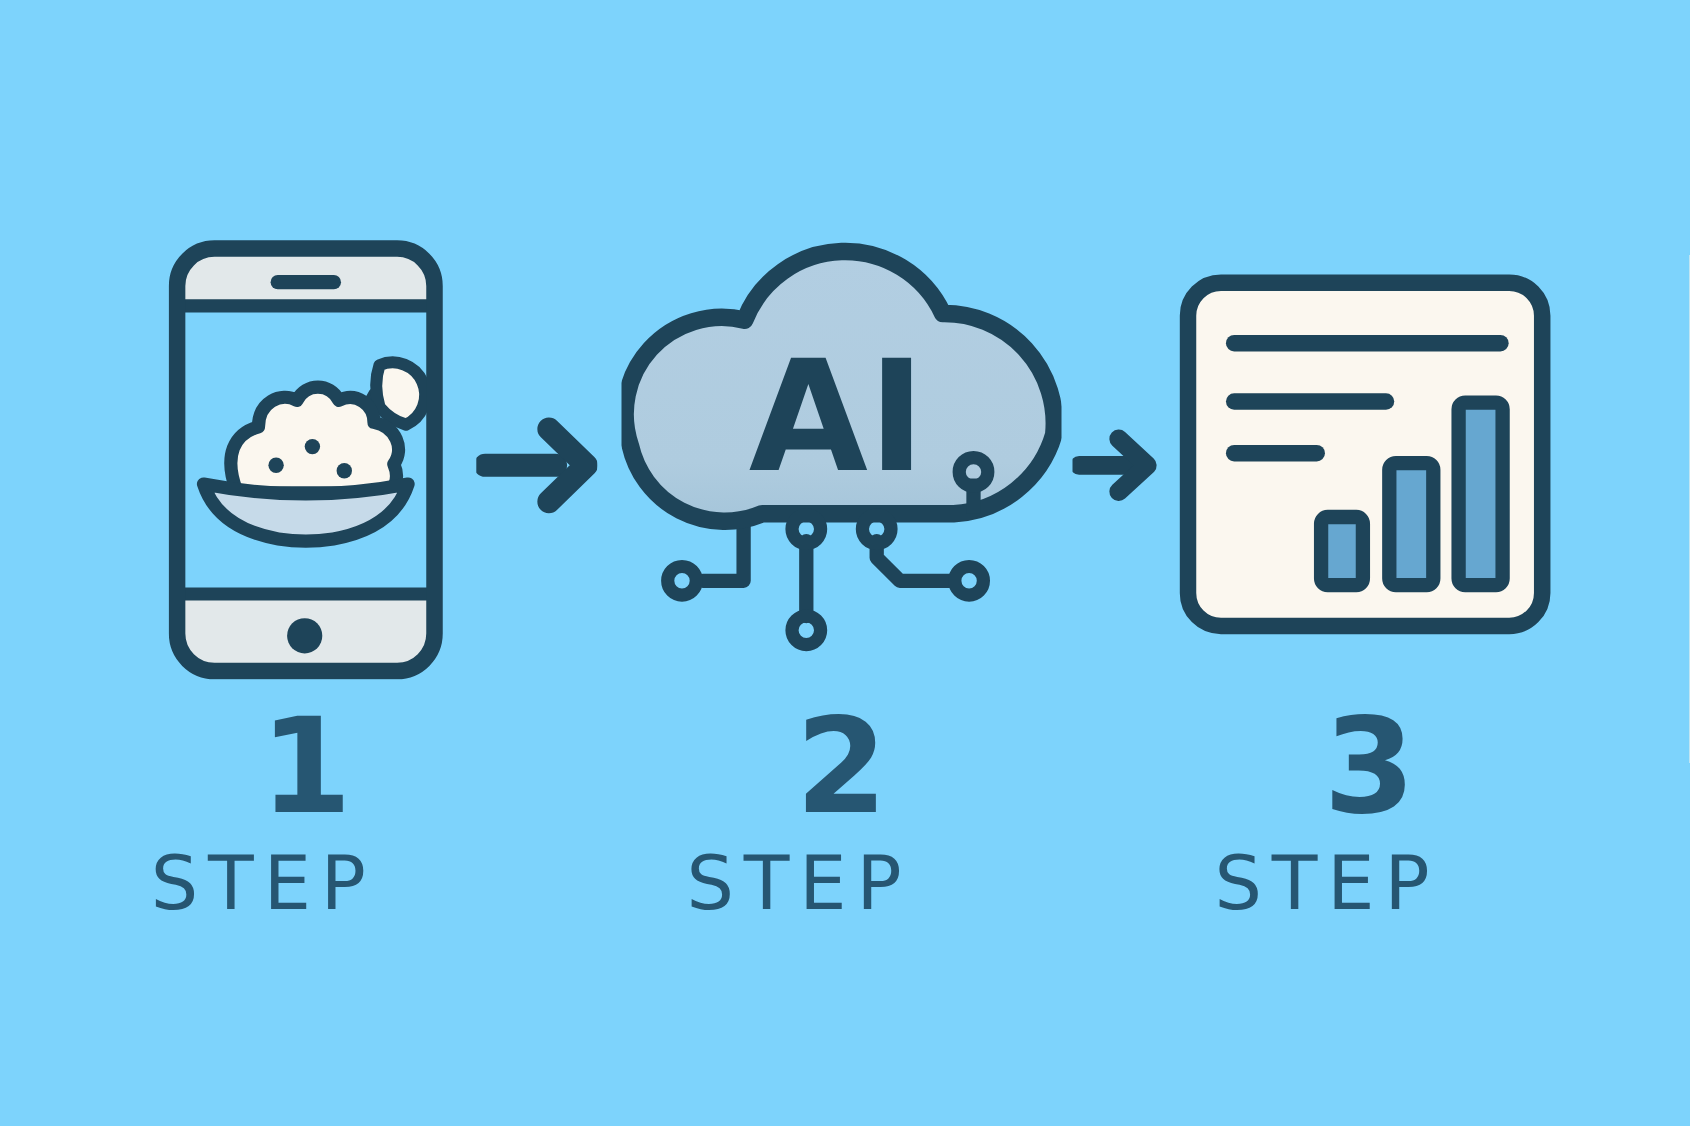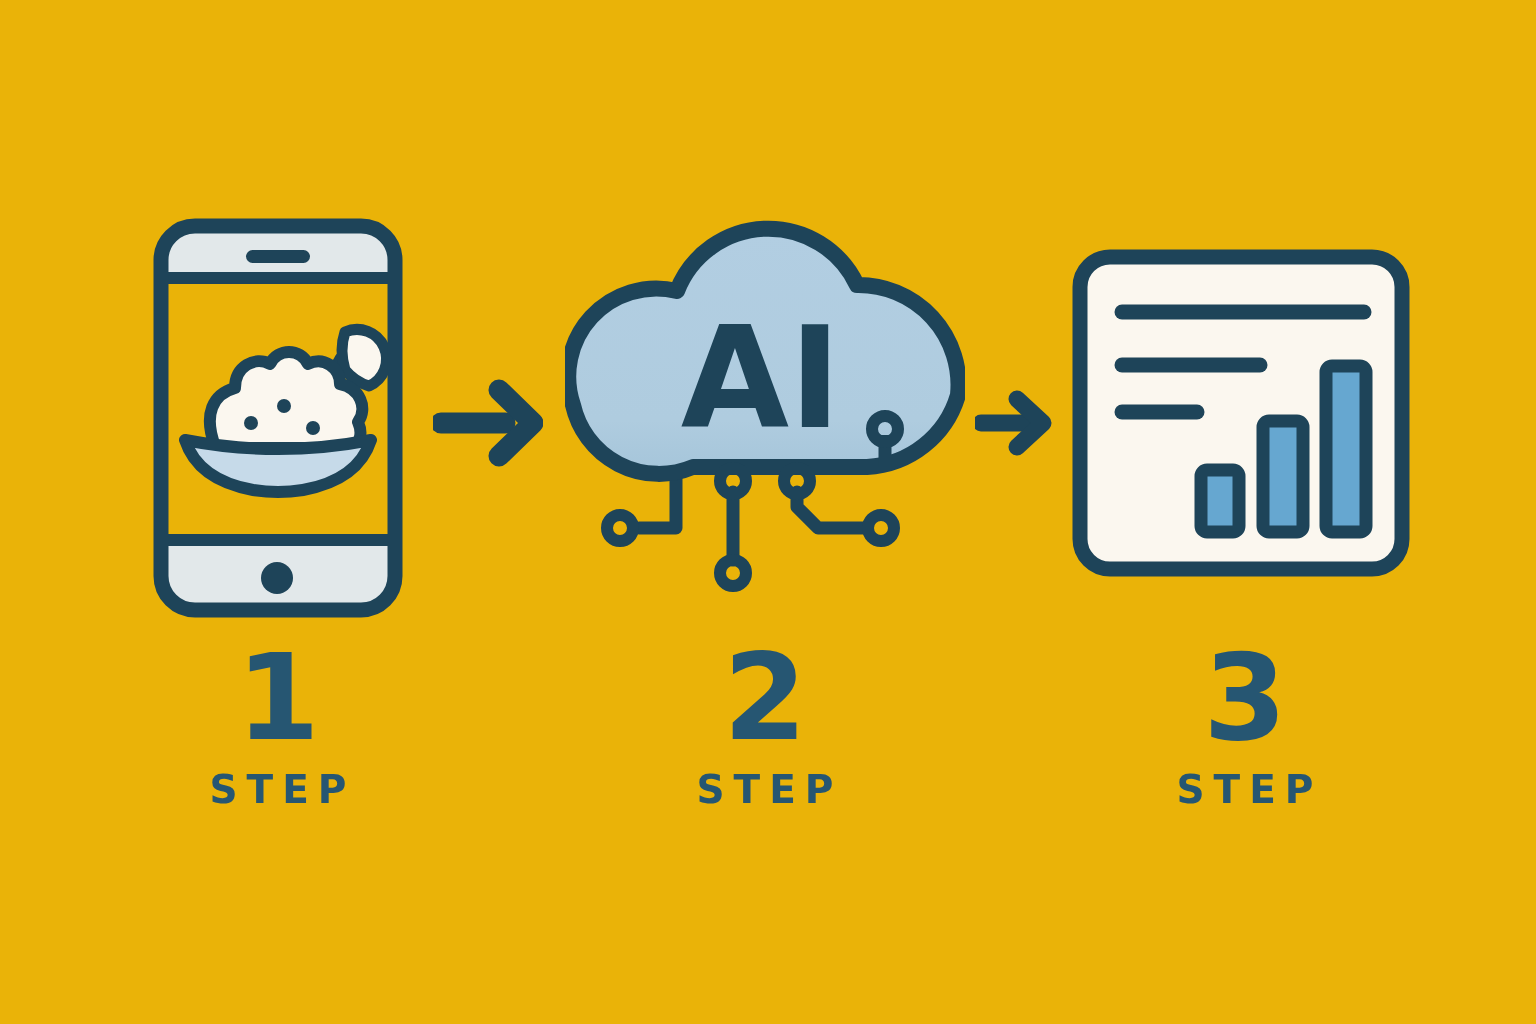--- a/index.html
+++ b/index.html
@@ -1,33 +1,33 @@
 <!DOCTYPE html>
 <html><head>
 <meta charset="utf-8">
 <style>
   html,body{margin:0;padding:0;background:#faf5ec;}
   .canvas{
     position:relative;width:1536px;height:1024px;overflow:hidden;
-    background:#eab308;
+    background:#7dd3fc;
     font-family:"DejaVu Sans","Liberation Sans",sans-serif;
   }
   .icon{position:absolute;}
   #phone-icon{left:153px;top:218px;width:250px;height:400px;}
   #cloud-icon{left:565px;top:215px;width:400px;height:400px;}
   #report-icon{left:1072px;top:249px;width:340px;height:330px;}
   #arrow-1{left:433px;top:368px;width:110px;height:110px;}
   #arrow-2{left:975px;top:383px;width:80px;height:80px;}
   .num{
     position:absolute;width:300px;text-align:center;
     font-size:120px;font-weight:bold;line-height:1;color:#265672;
   }
   .step-label{
-    position:absolute;width:300px;text-align:center;
-    font-size:39px;font-weight:bold;line-height:1;letter-spacing:9px;
+    position:absolute;width:300px;
+    font-size:68px;font-weight:normal;line-height:1;letter-spacing:9px;
     text-indent:9px;color:#265672;
   }
   #num-1{left:128px;top:638px;}  #label-1{left:128px;top:770px;}
   #num-2{left:615px;top:638px;}  #label-2{left:615px;top:770px;}
   #num-3{left:1095px;top:638px;} #label-3{left:1095px;top:770px;}
   svg text{font-family:"DejaVu Sans","Liberation Sans",sans-serif;}
 </style>
 </head>
 <body>
 

